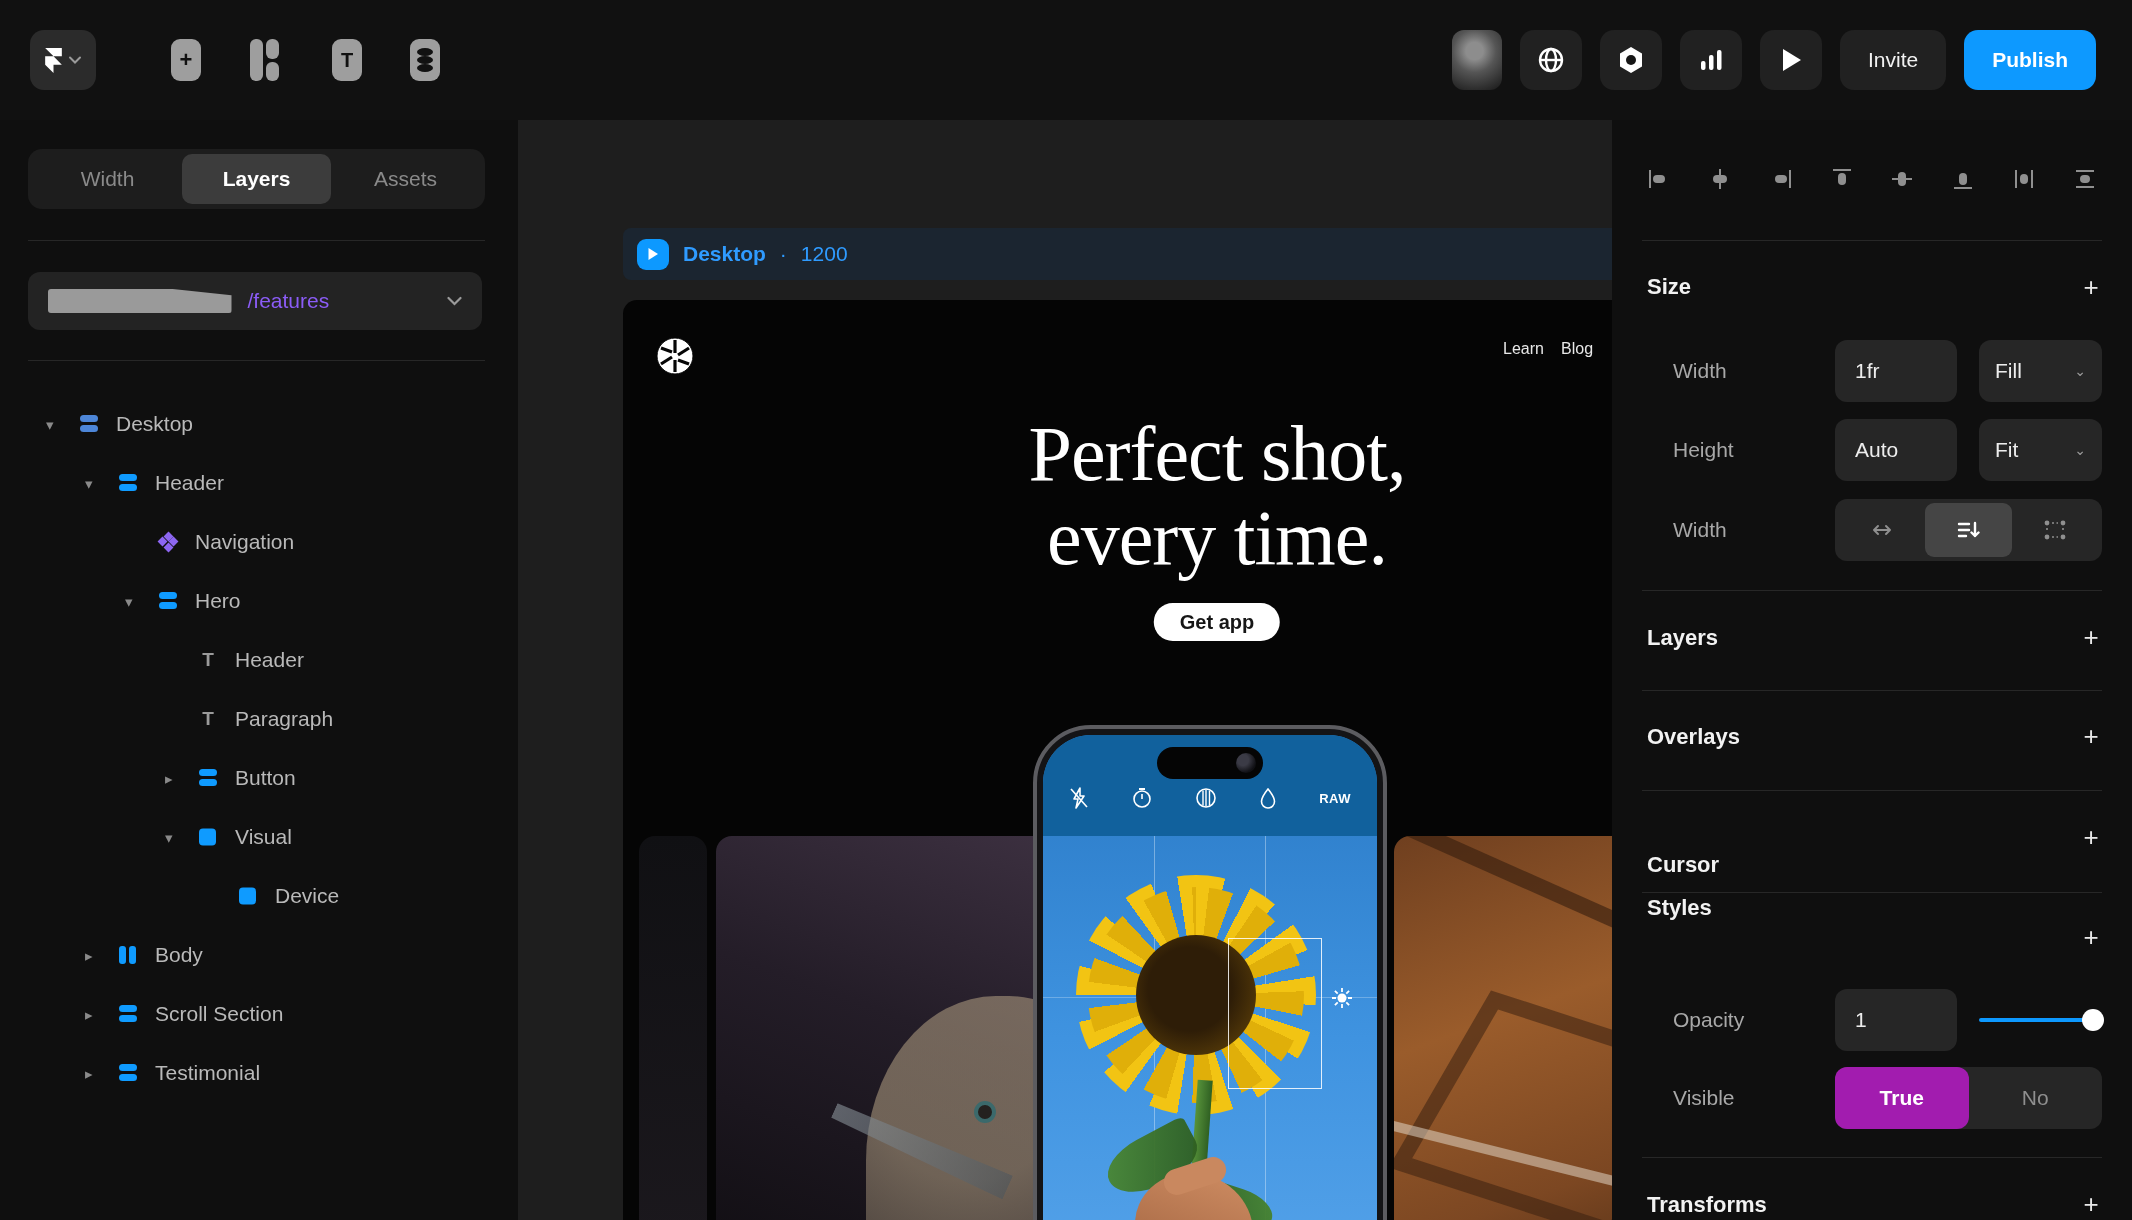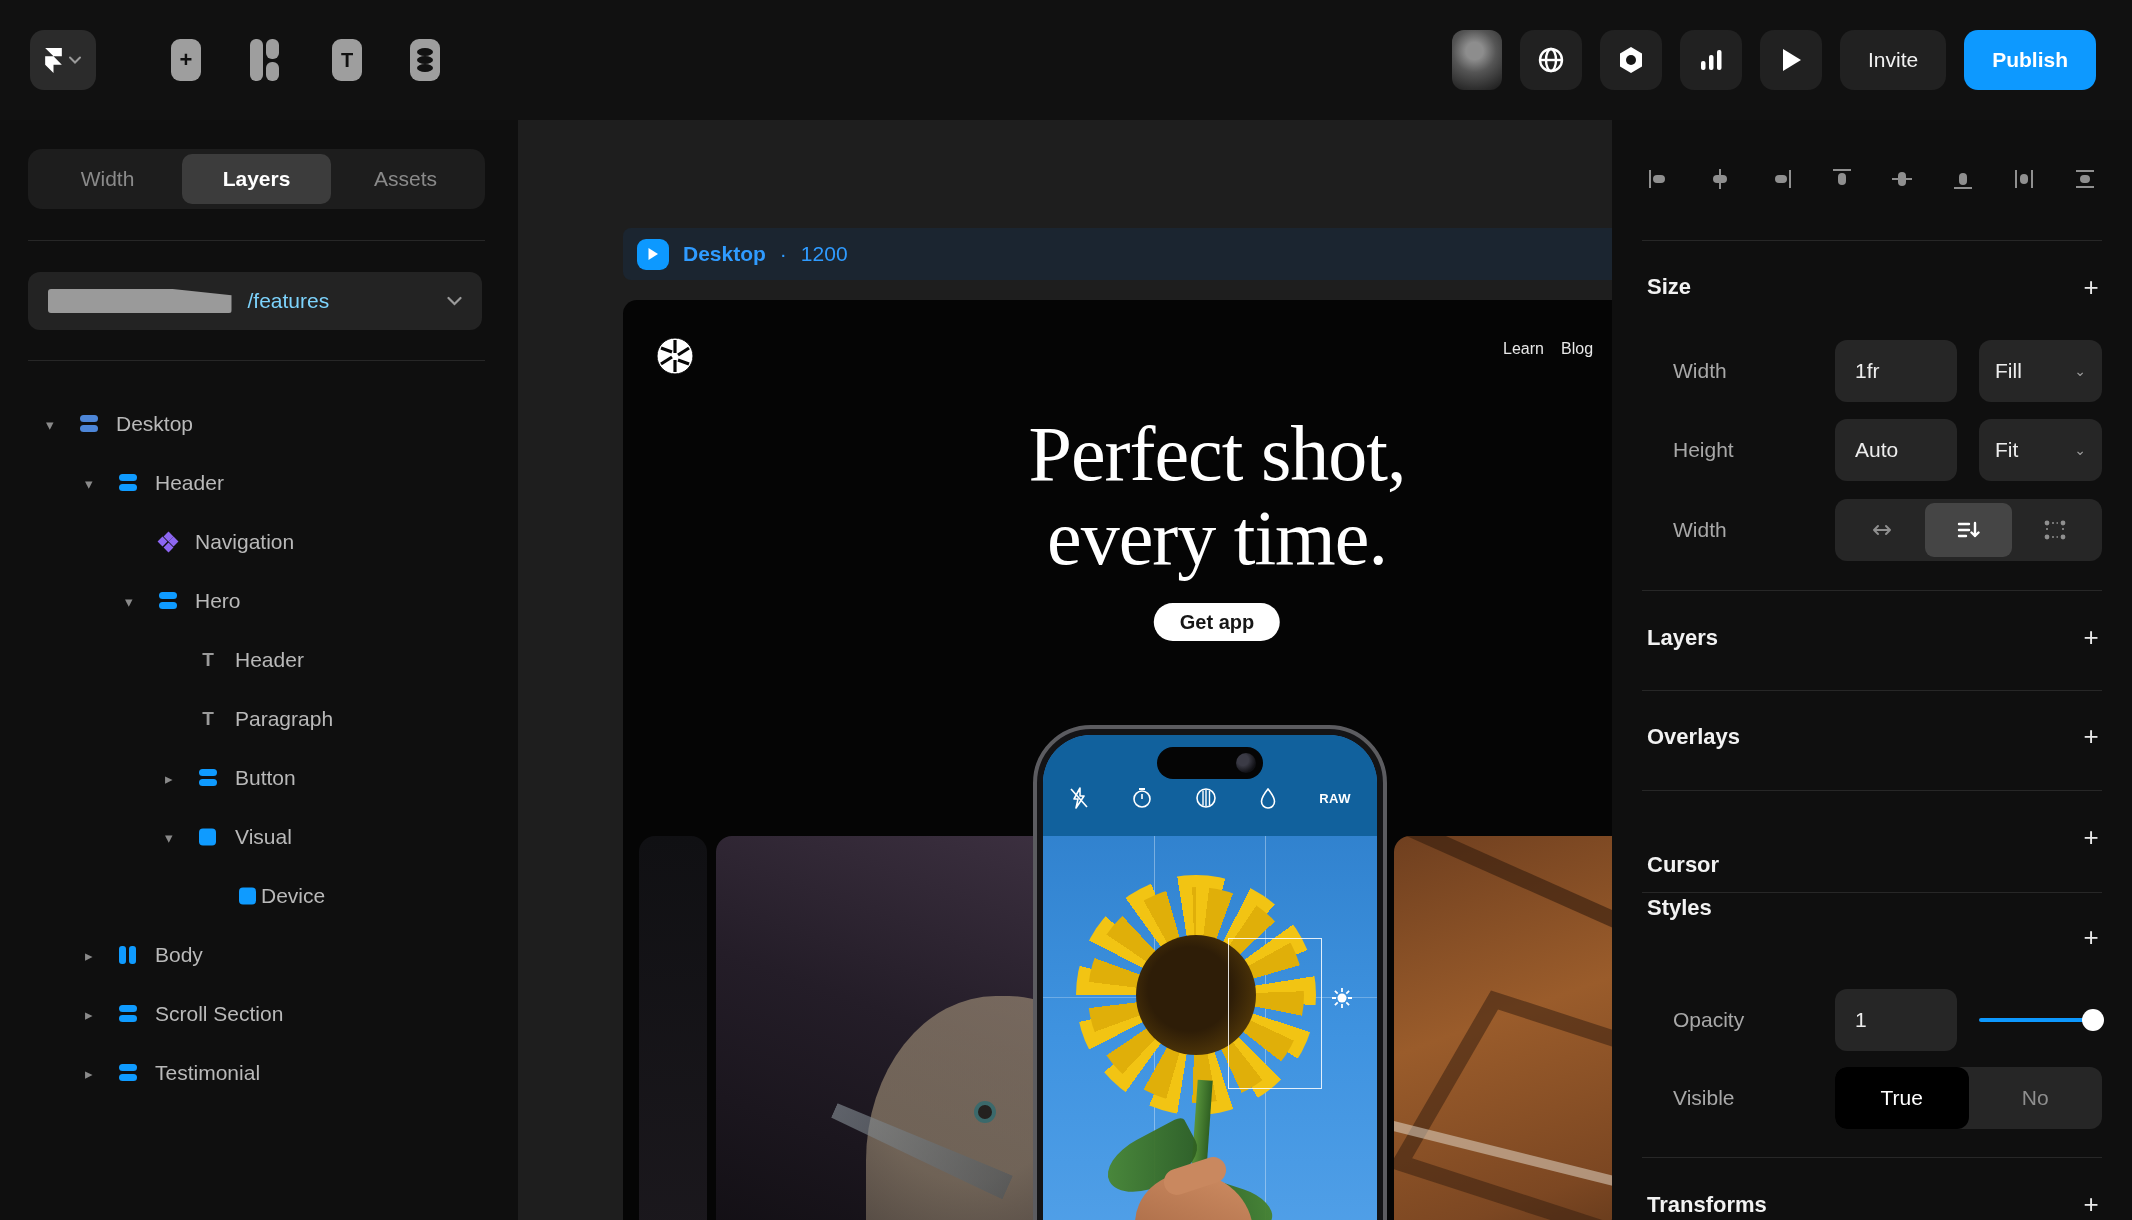--- a/index.html
+++ b/index.html
@@ -27,33 +27,33 @@
   .tabs { position:absolute; left:28px; top:29px; width:457px; height:60px; background:#1d1d1d;
     border-radius:14px; display:flex; padding:5px; }
   .tab { flex:1; display:flex; align-items:center; justify-content:center; color:#8a8a8a;
     font-size:21px; border-radius:10px; cursor:pointer; }
   .tab.active { background:#3c3c3c; color:#fff; font-weight:600; }
   .sdiv { position:absolute; left:28px; width:457px; height:1px; background:#272727; }
   .pagesel { position:absolute; left:28px; top:152px; width:454px; height:58px; background:#232323;
     border-radius:12px; display:flex; align-items:center; padding:0 20px; gap:16px; }
   .pagesel .doc { width:19px; height:24px; background:#9a9a9a; border-radius:3px;
     clip-path:polygon(0 0,68% 0,100% 26%,100% 100%,0 100%); }
-  .pagesel span { color:#7dd3fc; font-size:21px; flex:1; }
+  .pagesel span { color:#8b5cf6; font-size:21px; flex:1; }
   .tree { position:absolute; left:0; top:274px; width:518px; }
   .trow { position:relative; height:59px; margin:0 28px; border-radius:29px; display:block; cursor:pointer; }
   .trow.selected { background:#9767fa; }
   .trow .chev { position:absolute; top:50%; transform:translateY(-50%); color:#8a8a8a; font-size:15px; line-height:1; }
   .trow .licon { position:absolute; top:50%; transform:translateY(-50%); width:18px; height:18px; }
   .trow .lbl { position:absolute; top:50%; transform:translateY(-50%); color:#b9b9b9; font-size:21px; white-space:nowrap; }
   .trow.selected .lbl { color:#fff; font-weight:500; }
   .d0 .licon{left:52px} .d0 .chev{left:18px} .d0 .lbl{left:88px}
   .d1 .licon{left:91px} .d1 .chev{left:57px} .d1 .lbl{left:127px}
   .d2 .licon{left:131px} .d2 .chev{left:97px} .d2 .lbl{left:167px}
   .d3 .licon{left:171px} .d3 .chev{left:137px} .d3 .lbl{left:207px}
-  .d4 .licon{left:211px} .d4 .lbl{left:233px}
+  .d4 .licon{left:211px} .d4 .lbl{left:247px}
   .ic-stack i { display:block; height:7px; border-radius:3.5px; background:#0f9bff; margin-bottom:3px; }
   .ic-stack.desktopblue i { background:#4d86d8; }
   .ic-square { background:#0f9bff; border-radius:4px; width:17px !important; height:17px !important; }
   .ic-cols { display:flex; gap:3px; }
   .ic-cols i { width:7px; height:18px; border-radius:3px; background:#0f9bff; }
   .ic-comp { position:relative; }
   .ic-comp i { position:absolute; width:7px; height:7px; background:#8d66f2; transform:rotate(45deg); }
   .ic-comp i:nth-child(1){left:5.5px; top:0}
   .ic-comp i:nth-child(2){left:0; top:5.5px}
   .ic-comp i:nth-child(3){left:11px; top:5.5px}
@@ -138,21 +138,21 @@
   .pselect { position:absolute; left:367px; width:123px; height:62px; background:#262626; border-radius:12px;
     color:#ededed; font-size:21px; display:flex; align-items:center; justify-content:space-between; padding:0 16px; }
   .pselect .cv { color:#9a9a9a; font-size:14px; }
   .seg3 { position:absolute; left:223px; width:267px; height:62px; background:#262626; border-radius:12px;
     display:flex; padding:4px; }
   .seg3 > div { flex:1; display:flex; align-items:center; justify-content:center; border-radius:9px; color:#8f8f8f; }
   .seg3 > div.sel { background:#454545; color:#fff; }
   .toggle2 { position:absolute; left:223px; width:267px; height:62px; background:#262626; border-radius:12px; display:flex; }
   .toggle2 > div { flex:1; display:flex; align-items:center; justify-content:center; border-radius:12px;
     color:#8f8f8f; font-size:21px; }
-  .toggle2 > div.sel { background:#000000; color:#fff; font-weight:400; }
+  .toggle2 > div.sel { background:#a21caf; color:#fff; font-weight:700; }
   .slider { position:absolute; left:367px; width:123px; height:62px; }
   .slider .track { position:absolute; left:0; right:0; top:29px; height:4px; background:#0d99ff; border-radius:2px; }
   .slider .knob { position:absolute; right:-2px; top:20px; width:22px; height:22px; border-radius:50%; background:#fff; }
   .alignrow { position:absolute; left:36px; top:48px; width:448px; display:flex; justify-content:space-between; }
   .alignrow svg { display:block; cursor:pointer; }
 </style>
 </head>
 <body>
 
 <div id="topbar">

